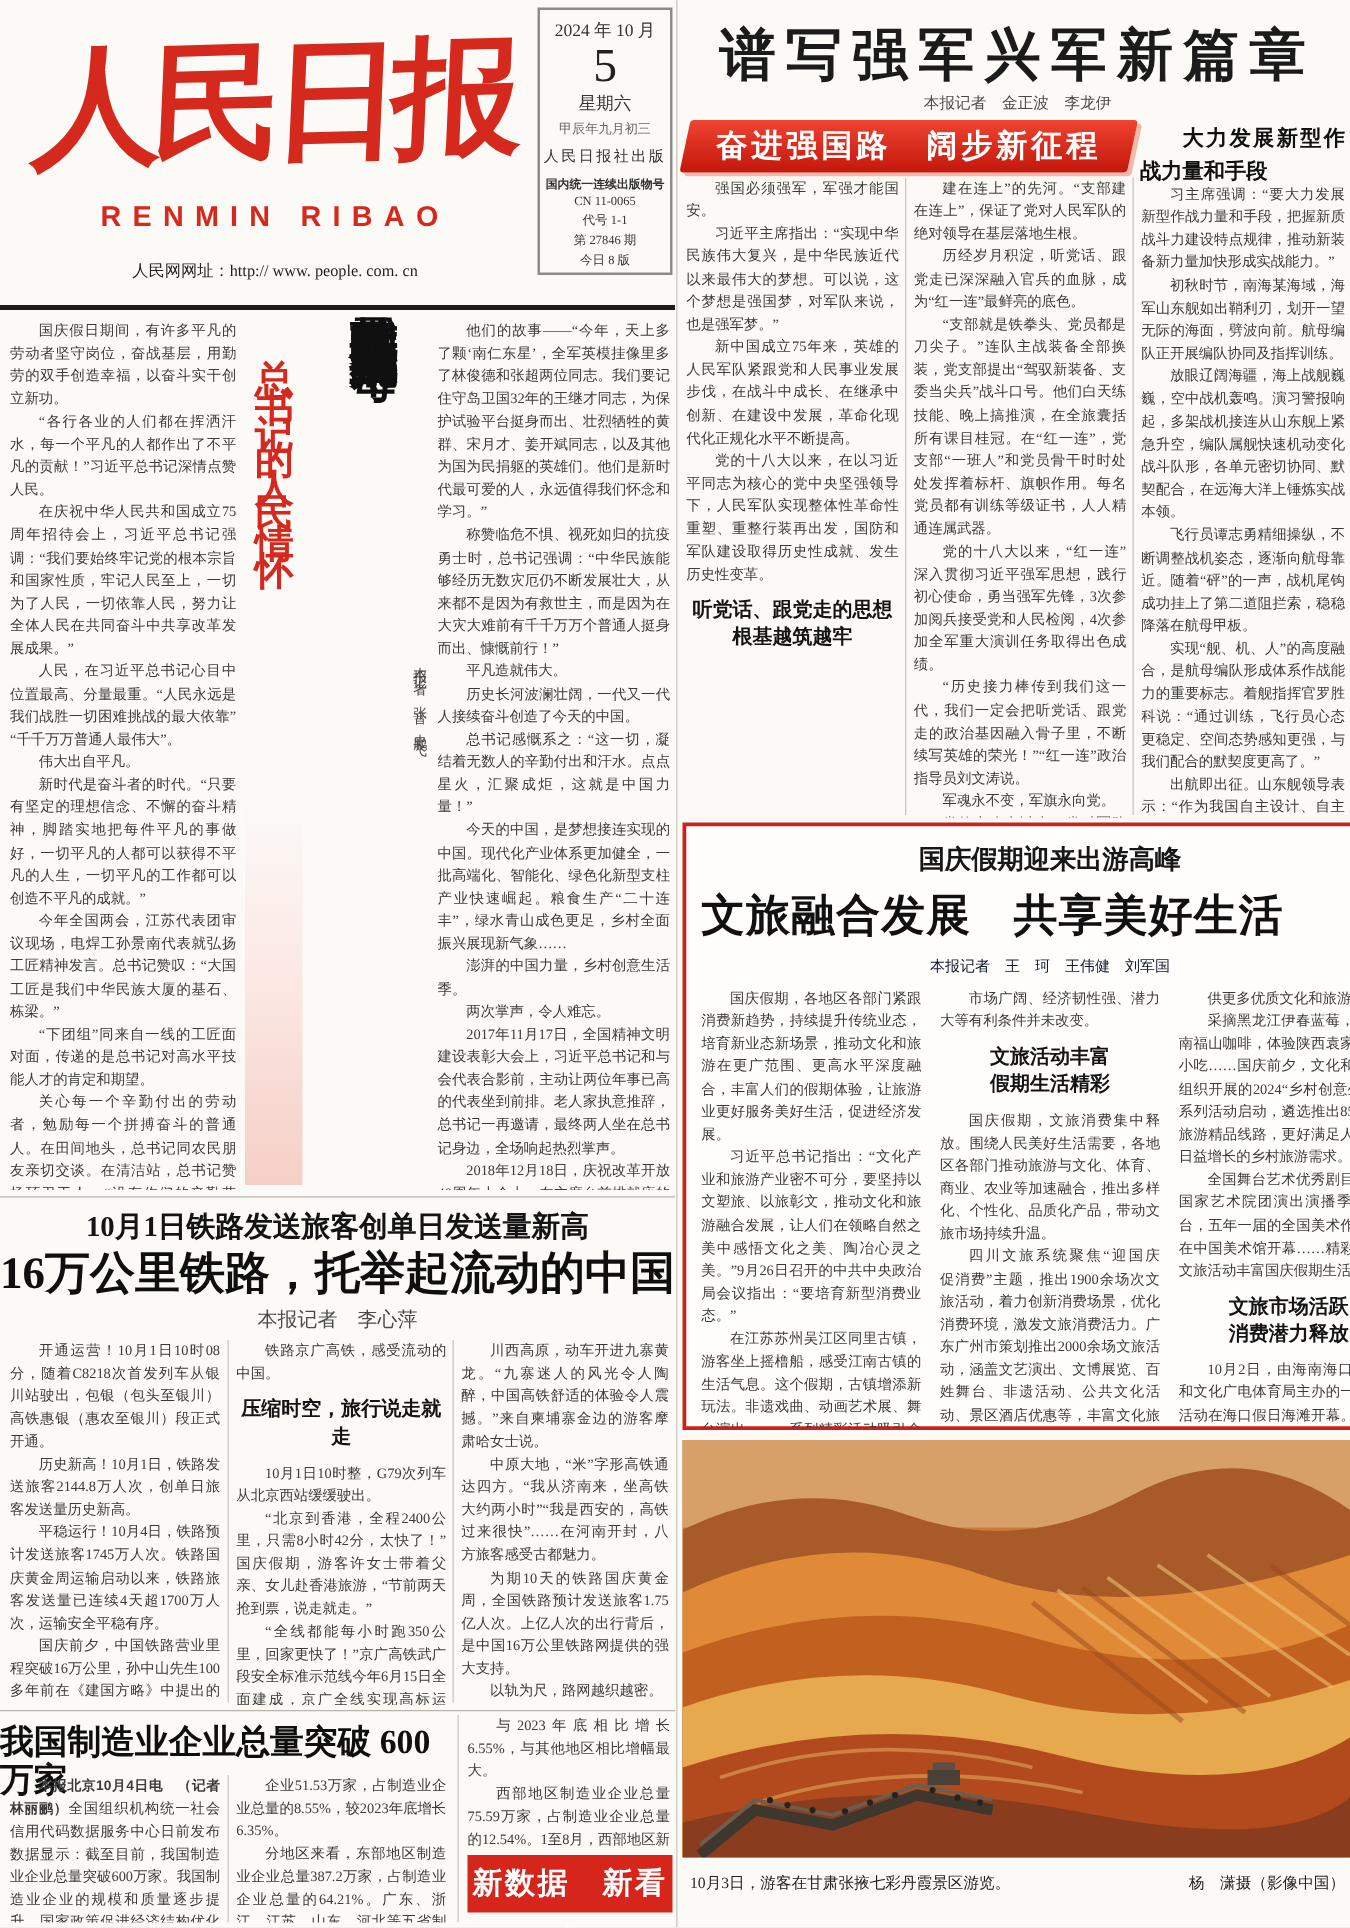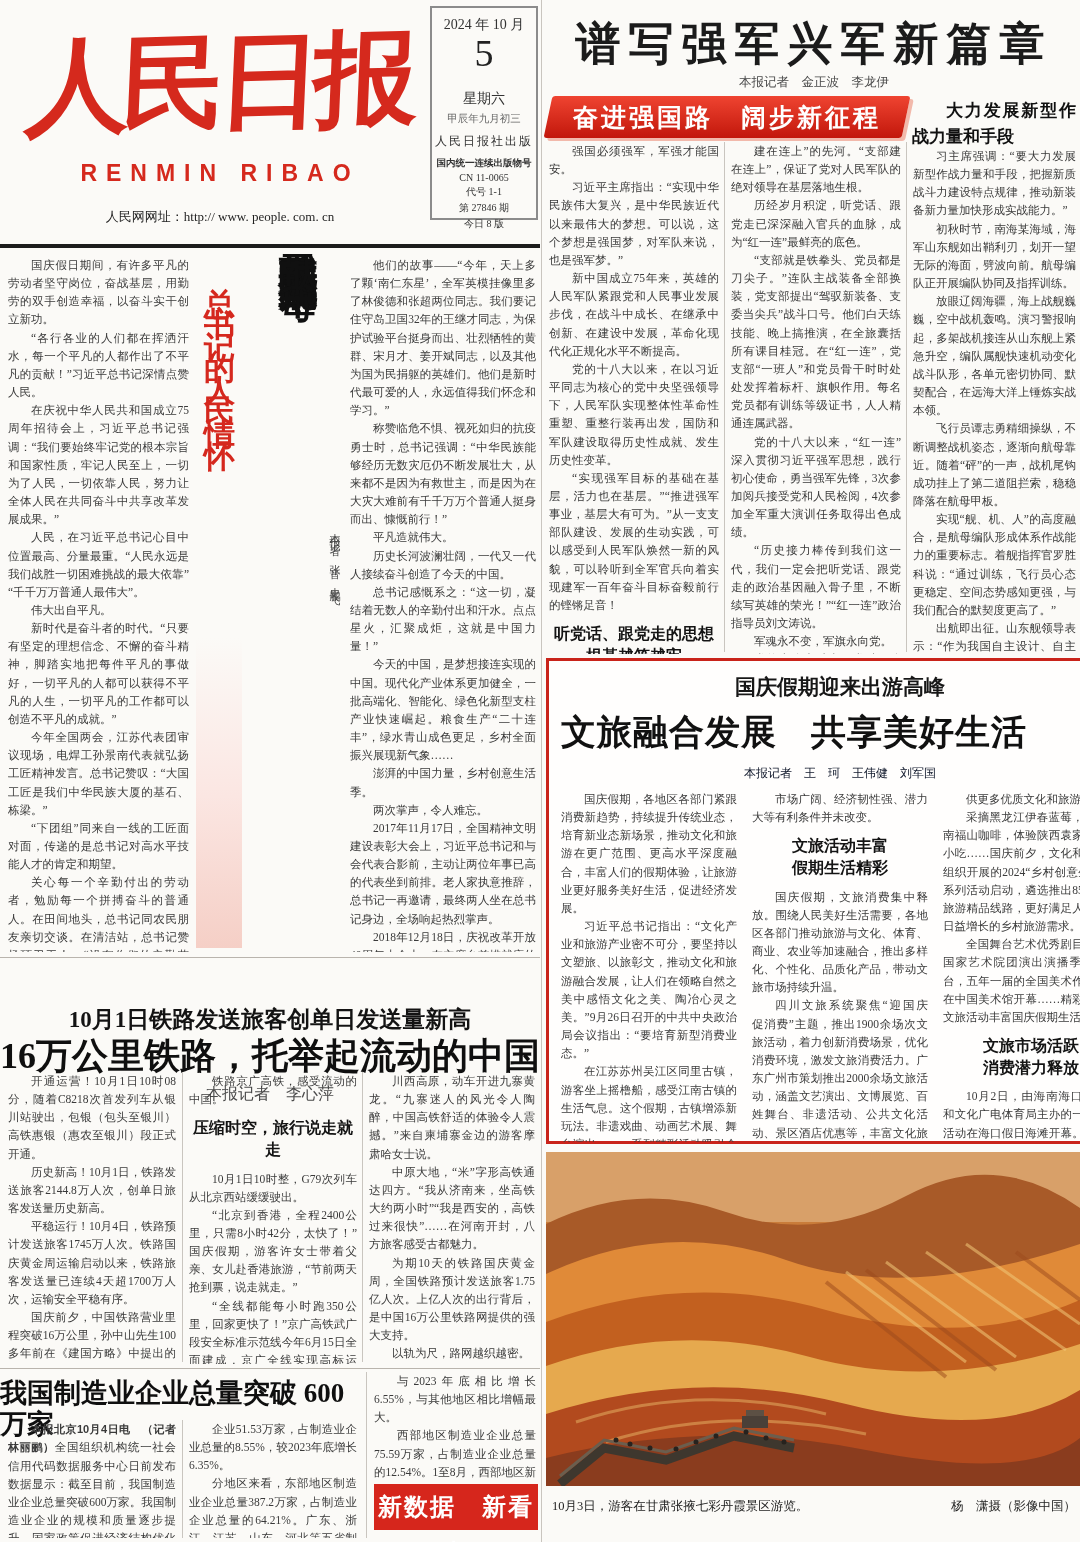--- a/index.html
+++ b/index.html
@@ -16,21 +16,21 @@
   #nameplate{left:10px;top:8px;width:416px;height:150px;line-height:150px;text-align:center;
       font-family:"Liberation Serif",serif;font-weight:900;font-size:104px;color:#d5291d;
       letter-spacing:-8px;white-space:nowrap;transform:rotate(-1.5deg) skewX(-4deg);}
   #romanized{left:58px;top:160px;width:324px;text-align:center;color:#d5291d;
       font-family:"Liberation Sans",sans-serif;font-weight:700;font-size:23px;letter-spacing:9px;}
   #website{left:30px;top:208px;width:380px;text-align:center;font-size:13px;color:#1f1f1f;}
   #datebox{left:430px;top:6px;width:104px;height:210px;border:2px solid #8b8b8b;
       text-align:center;font-family:"Liberation Serif",serif;color:#333;}
   #datebox .ym{font-size:14px;margin-top:8px;}
   #datebox .d{font-size:38px;line-height:1.05;font-weight:400;color:#222;}
-  #datebox .wd{font-size:14px;margin-top:16px;}
+  #datebox .wd{font-size:14px;margin-top:0;}
   #datebox .lunar{font-size:10.5px;color:#666;margin-top:4px;}
   #datebox .pub{font-size:12px;letter-spacing:2px;margin-top:7px;}
   #datebox .issnl{font-size:9.5px;font-weight:700;margin-top:7px;}
   #datebox .small{font-size:10px;margin-top:2px;}
   .hrule{background:#1c1c1c;}
   .hairline{background:#b9b4ad;}
   .vrule{background:#c9c5bf;}
   
   #pa-strip{left:196px;top:258px;width:46px;height:690px;
       background:linear-gradient(180deg,rgba(255,255,255,0) 55%,#fbe6e2 78%,#f5cfc6 100%);}
@@ -62,21 +62,21 @@
       font-size:35px;color:#111;margin-top:8px;letter-spacing:1px;}
   #cult-head .gap{display:inline-block;width:34px;}
   #cult-byline{text-align:center;font-size:12px;color:#0f172a;margin:9px 0 8px;}
   #cult-cols{display:flex;gap:15px;height:352px;overflow:hidden;}
   .cult-col{flex:1;}
   
   #photo{left:546px;top:1152px;width:534px;height:334px;overflow:hidden;background:#c97c3a;}
   #caption{left:552px;top:1498px;width:524px;display:flex;justify-content:space-between;
       font-size:12.5px;color:#222;}
   
-  .centerline{width:540px;text-align:center;left:0;margin-top:38px;}
+  .centerline{width:540px;text-align:center;left:0;}
   #rail-kicker{top:966px;font-family:"Liberation Serif",serif;font-weight:900;font-size:23px;color:#131313;}
   #rail-head{top:994px;font-family:"Liberation Serif",serif;font-weight:900;font-size:36px;color:#0f0f0f;letter-spacing:0px;}
   #rail-byline{top:1046px;font-size:16px;color:#4a4a4a;}
   #man-head{left:0;top:1378px;width:370px;text-align:left;font-family:"Liberation Serif",serif;
       font-weight:900;font-size:27px;color:#0f0f0f;line-height:1.15;}
   #badge{left:374px;top:1484px;width:164px;height:46px;background:#d6261c;color:#fff;
       font-family:"Liberation Sans",sans-serif;font-weight:900;font-size:24px;letter-spacing:2px;
       text-align:center;line-height:46px;}
   b.dateline{font-family:"Liberation Sans",sans-serif;font-size:11px;}
 </style>
@@ -203,21 +203,20 @@
   </div>
 
   <div class="abs" id="mil-sub-right">大力发展新型作战力量和手段</div>
 
   <div class="abs col" style="left:549px;top:142px;width:170px;height:512px;">
     <div>
         <p>强国必须强军，军强才能国安。</p>
         <p>习近平主席指出：“实现中华民族伟大复兴，是中华民族近代以来最伟大的梦想。可以说，这个梦想是强国梦，对军队来说，也是强军梦。”</p>
         <p>新中国成立75年来，英雄的人民军队紧跟党和人民事业发展步伐，在战斗中成长、在继承中创新、在建设中发展，革命化现代化正规化水平不断提高。</p>
         <p>党的十八大以来，在以习近平同志为核心的党中央坚强领导下，人民军队实现整体性革命性重塑、重整行装再出发，国防和军队建设取得历史性成就、发生历史性变革。</p>
-        <p>“实现强军目标的基础在基层，活力也在基层。”“推进强军事业，基层大有可为。”从一支支部队建设、发展的生动实践，可以感受到人民军队焕然一新的风貌，可以聆听到全军官兵向着实现建军一百年奋斗目标奋毅前行的铿锵足音！</p>
       </div>
     <h4 class="sub">听党话、跟党走的思想根基越筑越牢</h4>
 
   </div>
   <div class="abs vrule" style="left:724px;top:142px;width:1px;height:510px;"></div>
   <div class="abs col" style="left:731px;top:142px;width:170px;height:512px;">
       <p>建在连上”的先河。“支部建在连上”，保证了党对人民军队的绝对领导在基层落地生根。</p>
       <p>历经岁月积淀，听党话、跟党走已深深融入官兵的血脉，成为“红一连”最鲜亮的底色。</p>
       <p>“支部就是铁拳头、党员都是刀尖子。”连队主战装备全部换装，党支部提出“驾驭新装备、支委当尖兵”战斗口号。他们白天练技能、晚上搞推演，在全旅囊括所有课目桂冠。在“红一连”，党支部“一班人”和党员骨干时时处处发挥着标杆、旗帜作用。每名党员都有训练等级证书，人人精通连属武器。</p>
       <p>党的十八大以来，“红一连”深入贯彻习近平强军思想，践行初心使命，勇当强军先锋，3次参加阅兵接受党和人民检阅，4次参加全军重大演训任务取得出色成绩。</p>

